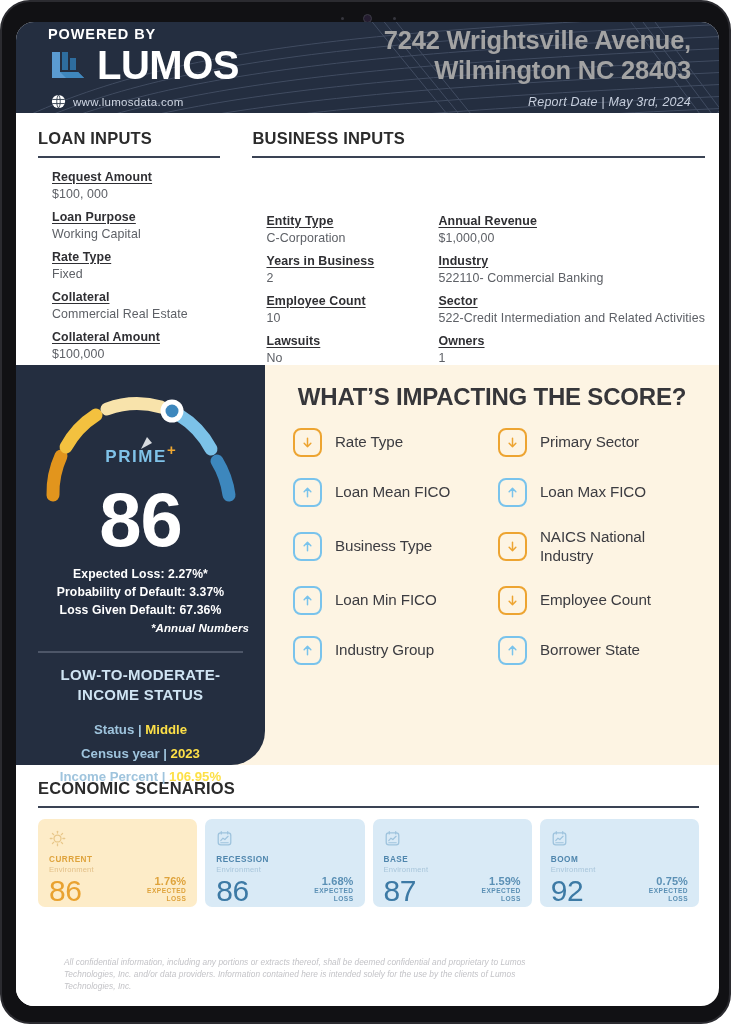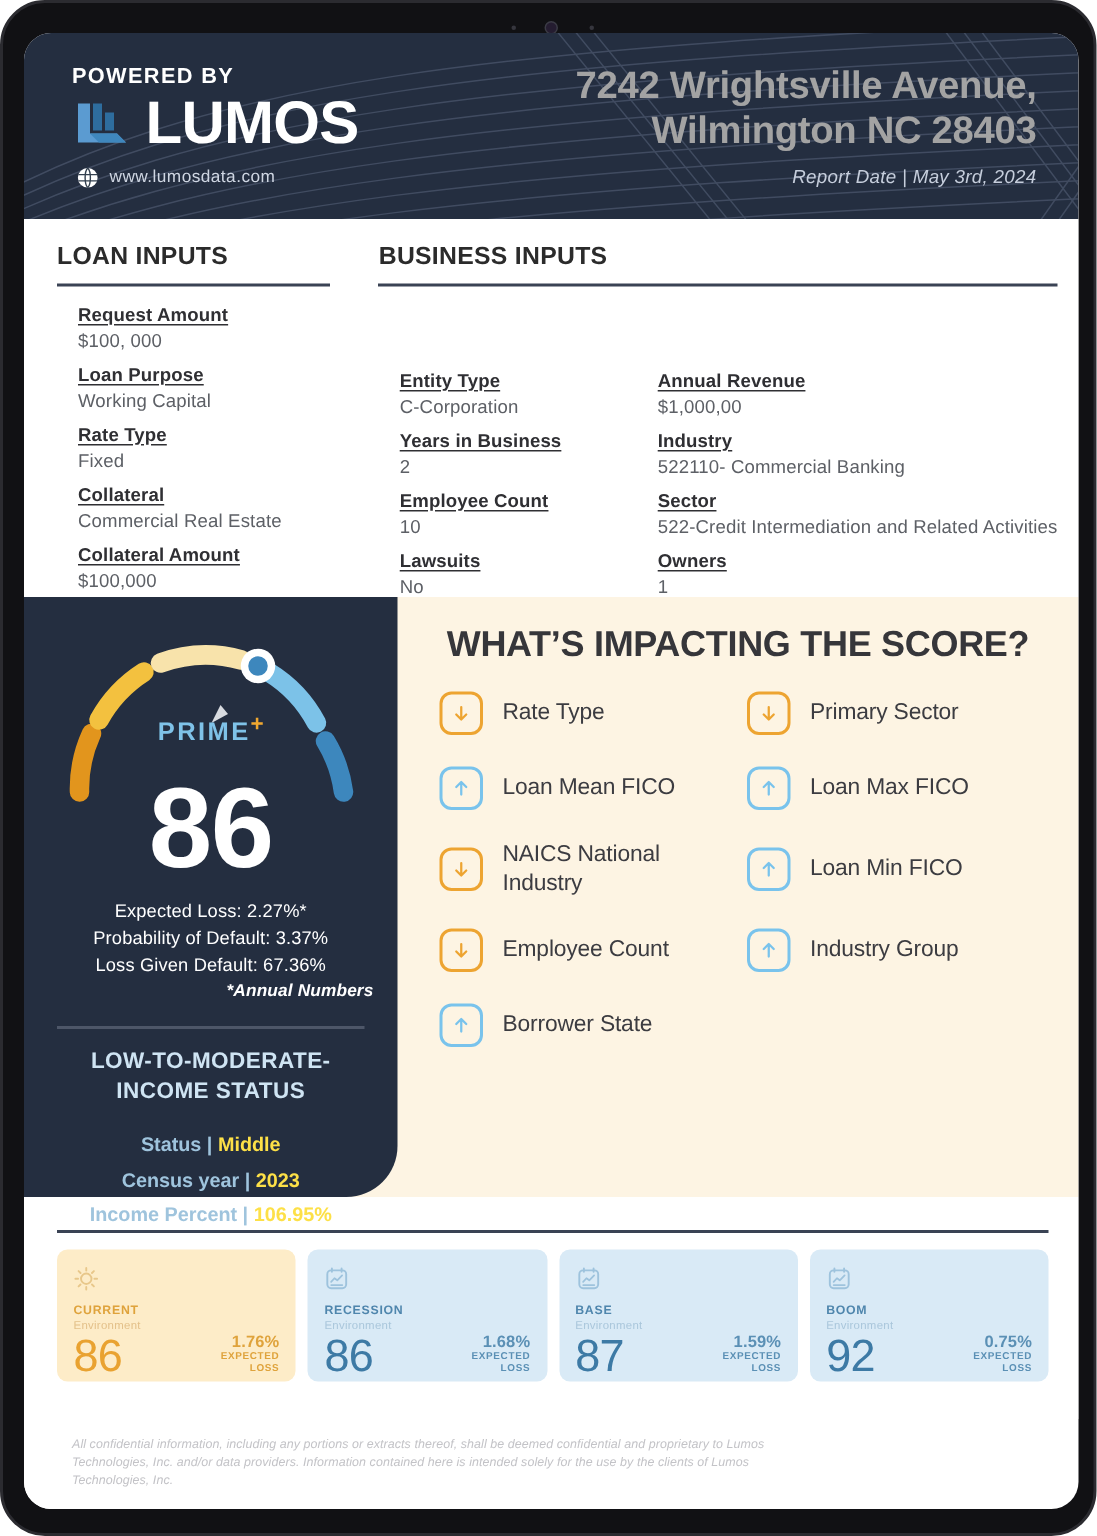--- a/index.html
+++ b/index.html
@@ -41,21 +41,21 @@
     left: 14px; top: 20px;
     width: 703px; height: 984px;
     background: #ffffff;
     border-radius: 18px;
     overflow: hidden;
   }
 
   
   .header {
     position: relative;
-    height: 124px;
+    height: 91px;
     background: #242e40;
     overflow: hidden;
     display: flex;
     align-items: center;
   }
   .header .swoosh {
     position: absolute; inset: 0;
     opacity: .55;
   }
   .brand {
@@ -190,21 +190,21 @@
     font-size: 76px;
     font-weight: 700;
     line-height: .86;
     margin-top: -16px;
     letter-spacing: -1px;
   }
   .score-stats { text-align: center; margin-top: 14px; }
   .score-stats div {
     color: #ffffff;
     font-size: 12.2px;
-    font-weight: 400;
+    font-weight: 700;
     line-height: 1.45;
     letter-spacing: .1px;
   }
   .score-stats .annual {
     font-style: italic; font-weight: 600; font-size: 11.5px; margin-top: 1px; text-align: right;
   }
   .lmi-rule { height: 1.5px; background: #4d5668; margin: 14px 6px 12px 6px; }
   .lmi-title {
     text-align: center; color: #cfe4f3;
     font-size: 15px; font-weight: 700; line-height: 1.35; letter-spacing: .3px;
@@ -290,21 +290,21 @@
   .card-loss .pct { font-size: 11px; font-weight: 800; line-height: 1.15; letter-spacing: .1px; }
   .card-loss .lbl { font-size: 6.6px; font-weight: 700; letter-spacing: .45px; line-height: 1.22; }
   .card.current .card-loss .pct, .card.current .card-loss .lbl { color: #dfa33c; }
   .card.blue .card-loss .pct, .card.blue .card-loss .lbl { color: #5b90b5; }
 
   
   .footer {
     position: absolute;
     left: 0; bottom: 0;
     width: 561px;
-    padding: 10px 26px 14px 32px;
+    padding: 10px 26px 14px 48px;
     background: #ffffff;
   }
   .footer p {
     font-size: 8.3px;
     font-style: italic;
     color: #c3c3c7;
     line-height: 1.45;
     letter-spacing: .05px;
   }
 </style>
@@ -493,20 +493,28 @@
             </div>
             <div class="impact-item">
               <div class="arrow-box up">
                 <svg viewBox="0 0 18 18" width="15" height="15">
                   <path d="M9,14 L9,4 M5,8 L9,4 L13,8" fill="none" stroke="#79c3ec" stroke-width="1.8" stroke-linecap="round" stroke-linejoin="round"></path>
                 </svg>
               </div>
               <div class="impact-label">Loan Max FICO</div>
             </div>
             <div class="impact-item">
+              <div class="arrow-box up">
+                <svg viewBox="0 0 18 18" width="15" height="15">
+                  <path d="M9,14 L9,4 M5,8 L9,4 L13,8" fill="none" stroke="#79c3ec" stroke-width="1.8" stroke-linecap="round" stroke-linejoin="round"></path>
+                </svg>
+              </div>
+              <div class="impact-label">Business Type</div>
+            </div>
+            <div class="impact-item">
               <div class="arrow-box down">
                 <svg viewBox="0 0 18 18" width="15" height="15">
                   <path d="M9,4 L9,14 M5,10 L9,14 L13,10" fill="none" stroke="#eda431" stroke-width="1.8" stroke-linecap="round" stroke-linejoin="round"></path>
                 </svg>
               </div>
               <div class="impact-label">NAICS National Industry</div>
             </div>
             <div class="impact-item">
               <div class="arrow-box up">
                 <svg viewBox="0 0 18 18" width="15" height="15">
@@ -537,20 +545,21 @@
                   <path d="M9,14 L9,4 M5,8 L9,4 L13,8" fill="none" stroke="#79c3ec" stroke-width="1.8" stroke-linecap="round" stroke-linejoin="round"></path>
                 </svg>
               </div>
               <div class="impact-label">Borrower State</div>
             </div>
           </div>
       </div>
     </div>
 
     <div class="econ">
+      <div class="econ-title">ECONOMIC SCENARIOS</div>
       <div class="econ-rule"></div>
       <div class="cards">
           <div class="card current">
             <div class="card-top">
               <div class="card-ico"><svg viewBox="0 0 20 20" width="17" height="17">
                   <circle cx="10" cy="10" r="4.1" fill="none" stroke="#e8c78a" stroke-width="1.5"></circle>
                   <g stroke="#e8c78a" stroke-width="1.5" stroke-linecap="round">
                     <path d="M10,1.5 L10,3.6"></path>
                     <path d="M10,16.4 L10,18.5"></path>
                     <path d="M1.5,10 L3.6,10"></path>

